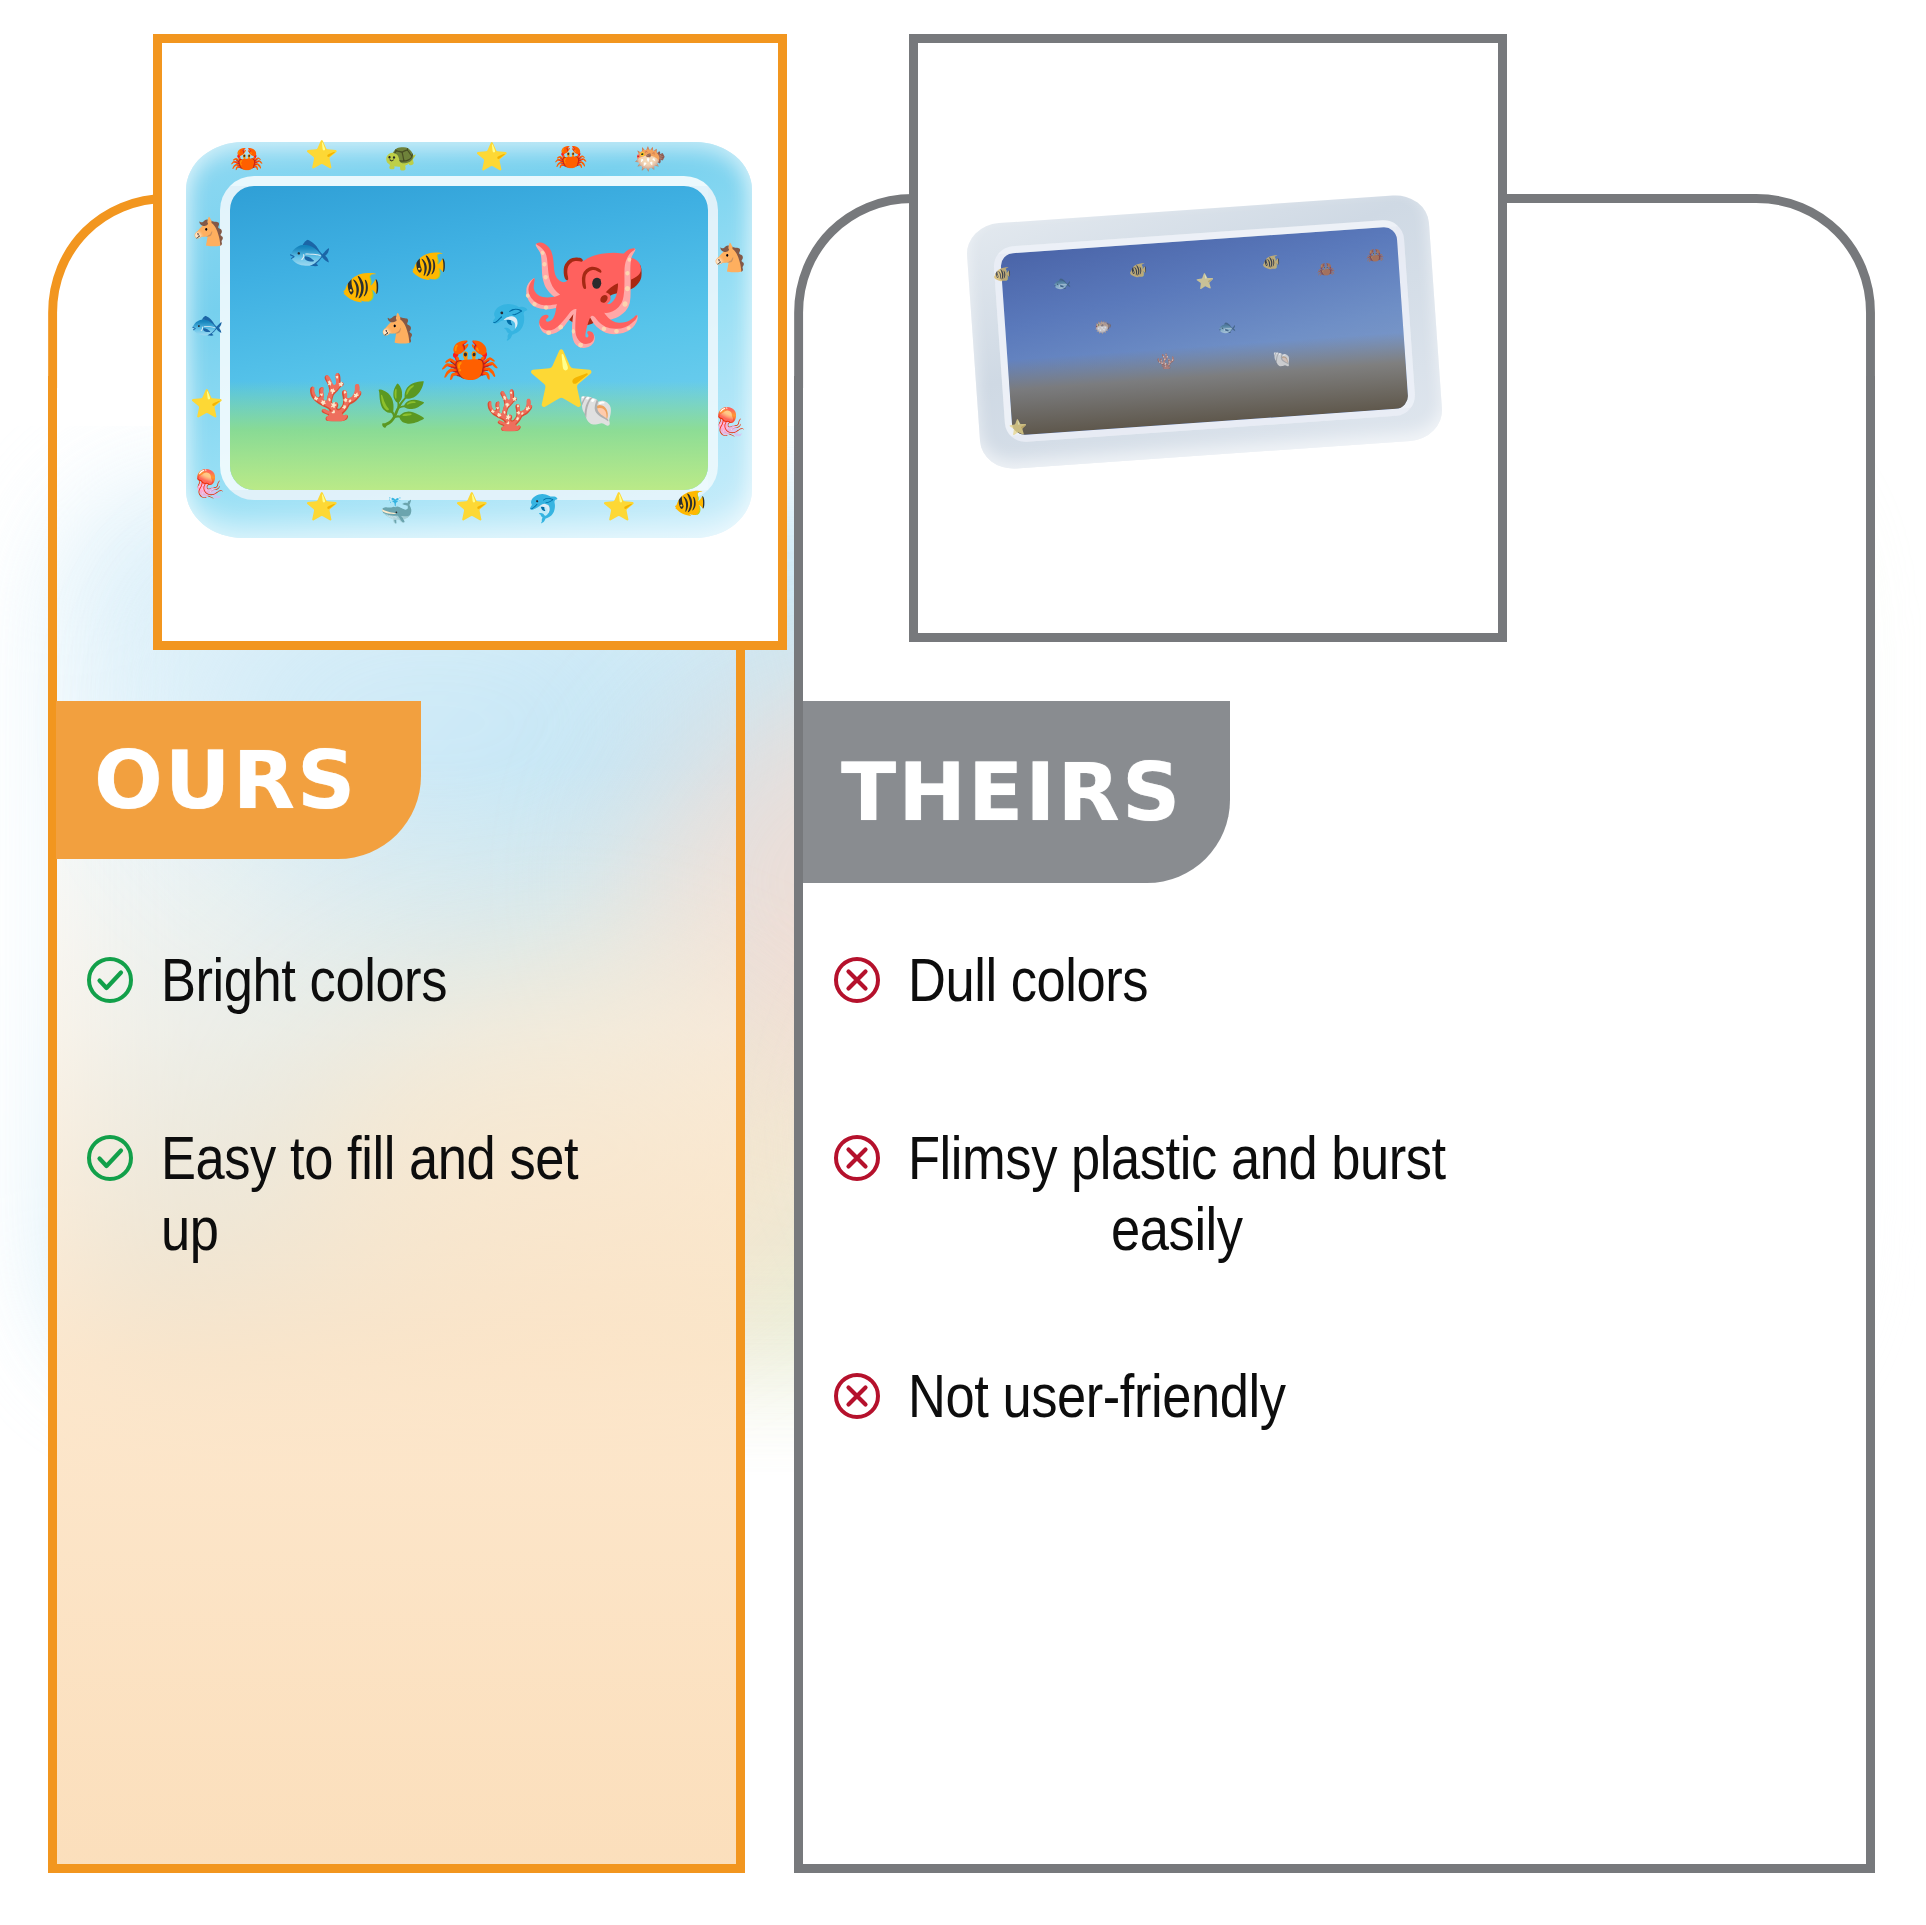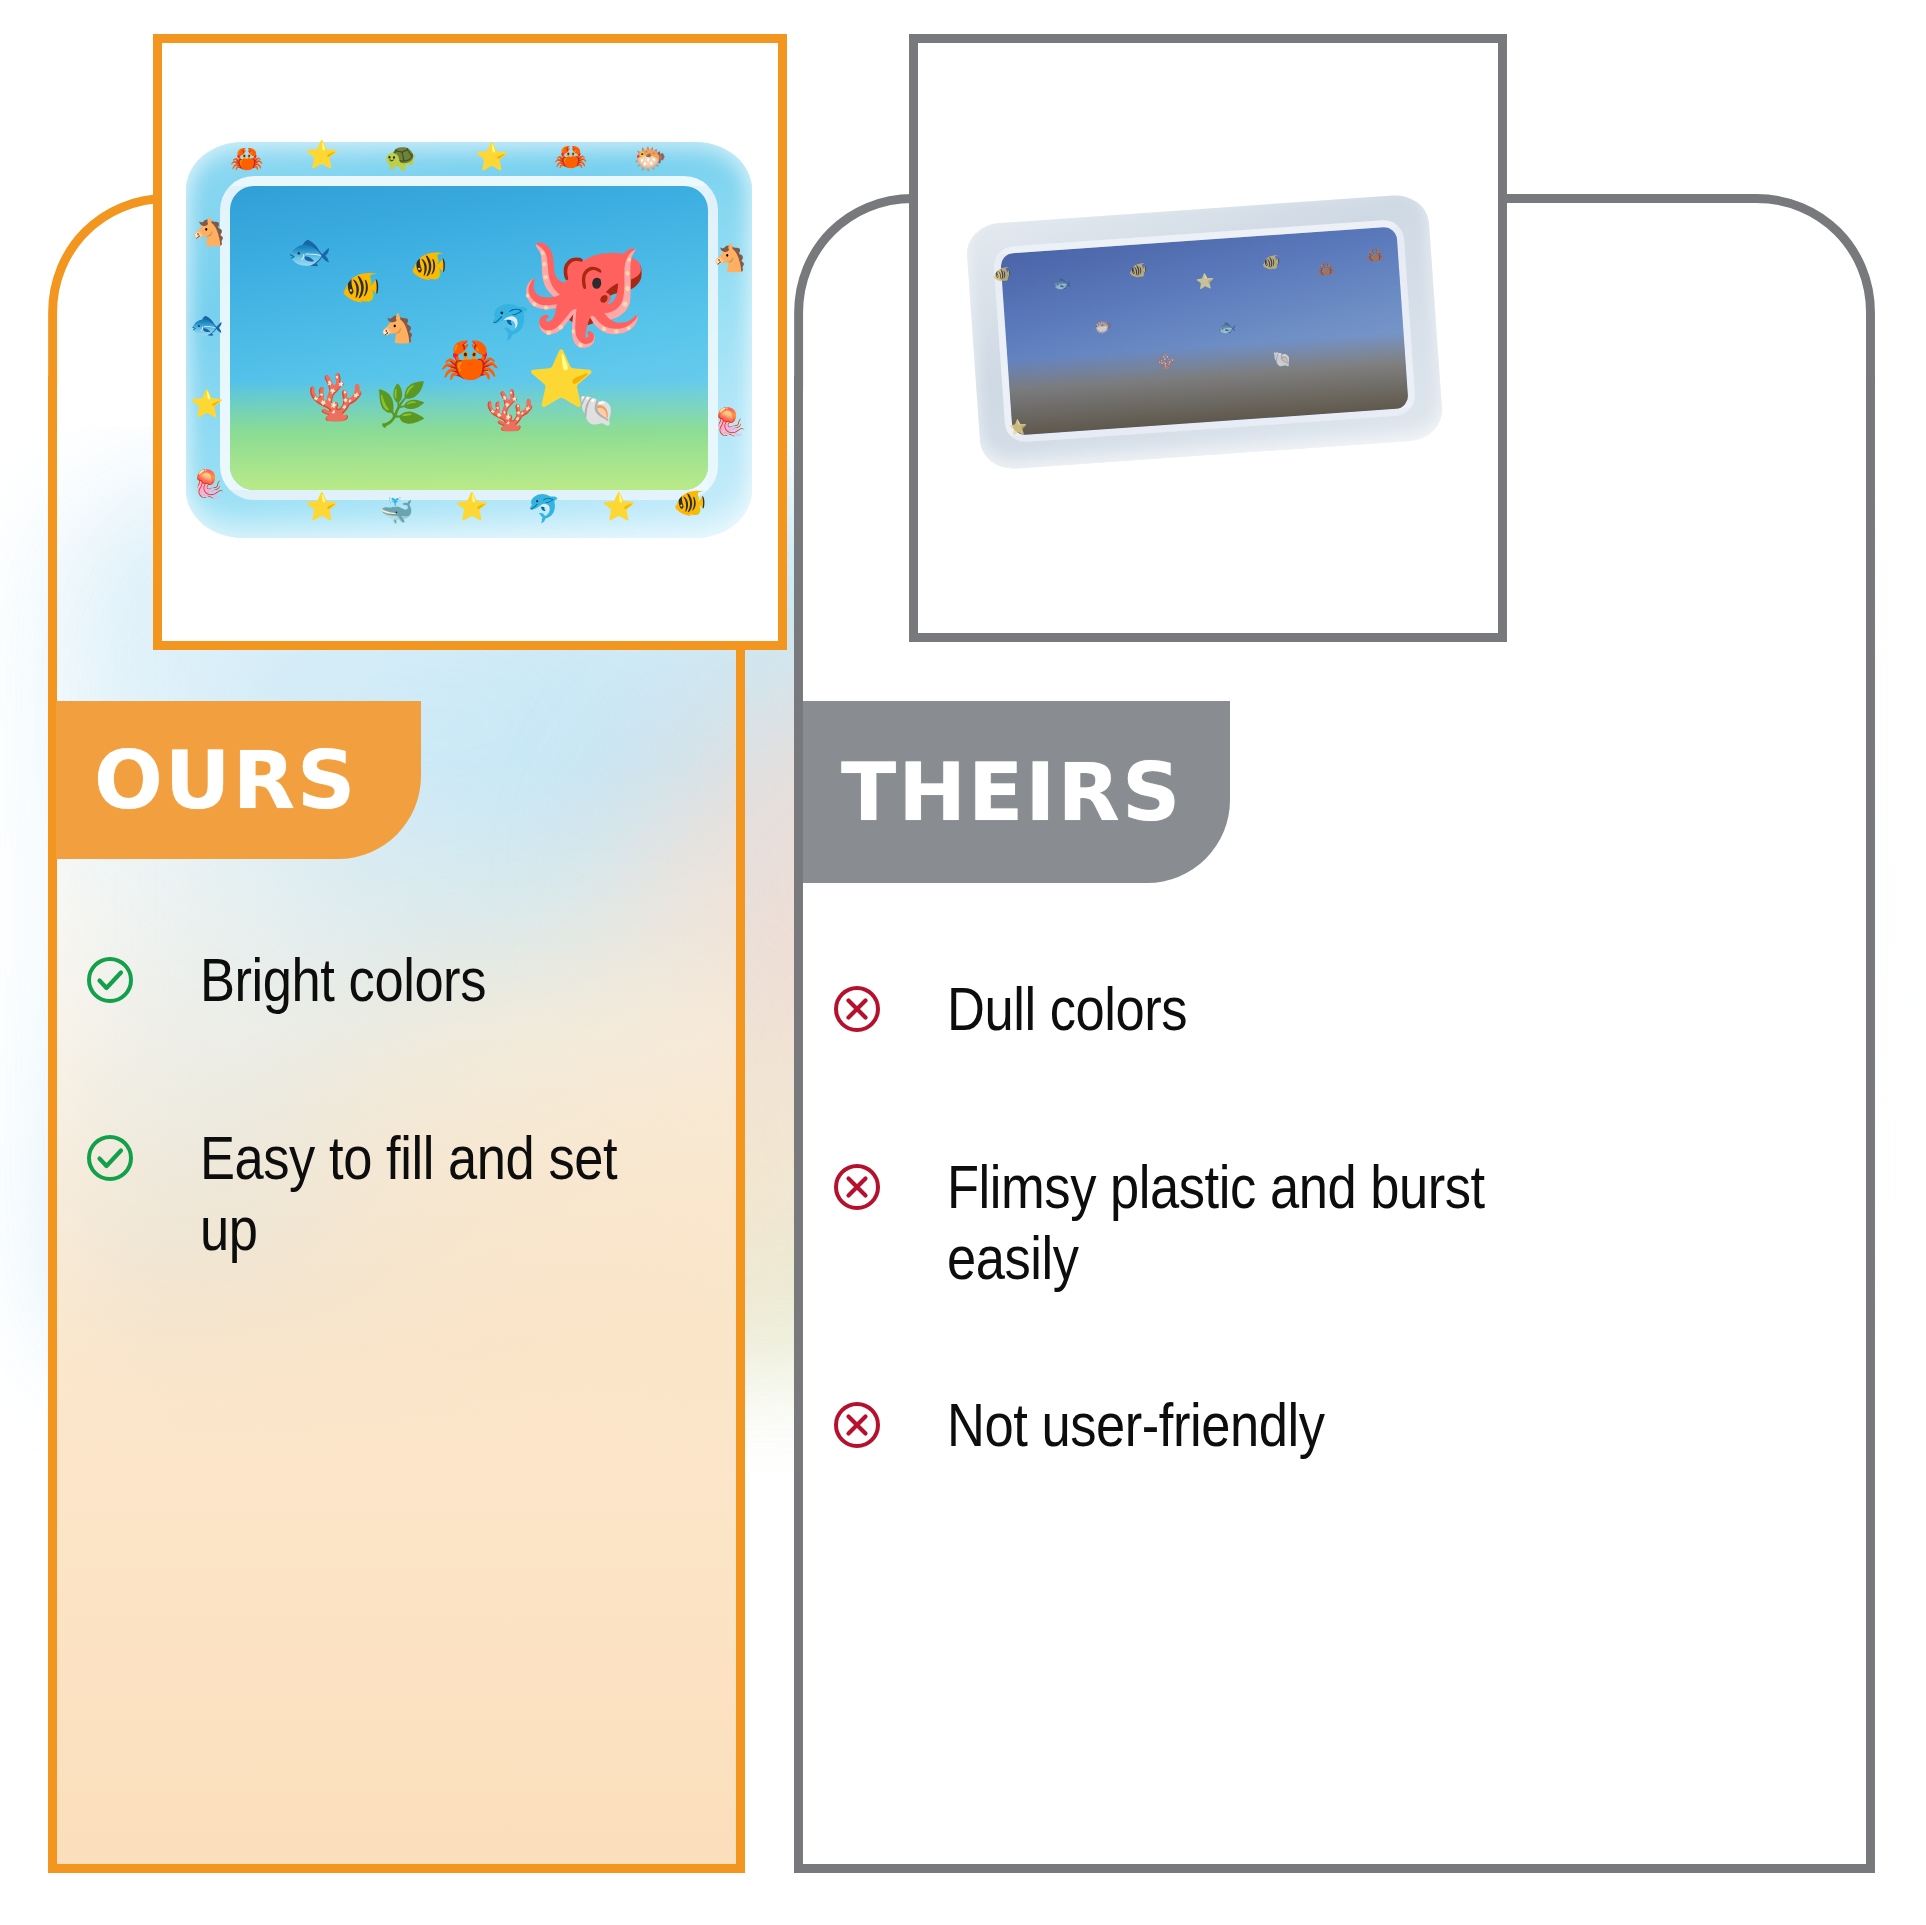--- a/index.html
+++ b/index.html
@@ -180,27 +180,26 @@
     text-shadow:0 0 1px rgba(255,255,255,.6);
   }
 
   
   .features{
     position:absolute;
     z-index:7;
     box-sizing:border-box;
   }
   .features-ours{ left:85px; top:945px; width:624px; }
-  .features-theirs{ left:832px; top:974px; width:1020px; }
+  .features-theirs{ left:832px; top:945px; width:1020px;text-align:center; }
 
   .feat{
     display:flex;
     align-items:flex-start;
     margin-bottom:107px;
-    gap:39px;
   }
   .feat-icon{
     flex:0 0 auto;
     width:50px;height:50px;
     margin-right:26px;
     margin-top:10px;
   }
   .feat-icon svg{display:block;width:50px;height:50px;}
   .feat-label{
     font-family:"Liberation Sans Narrow","Liberation Sans", sans-serif;

